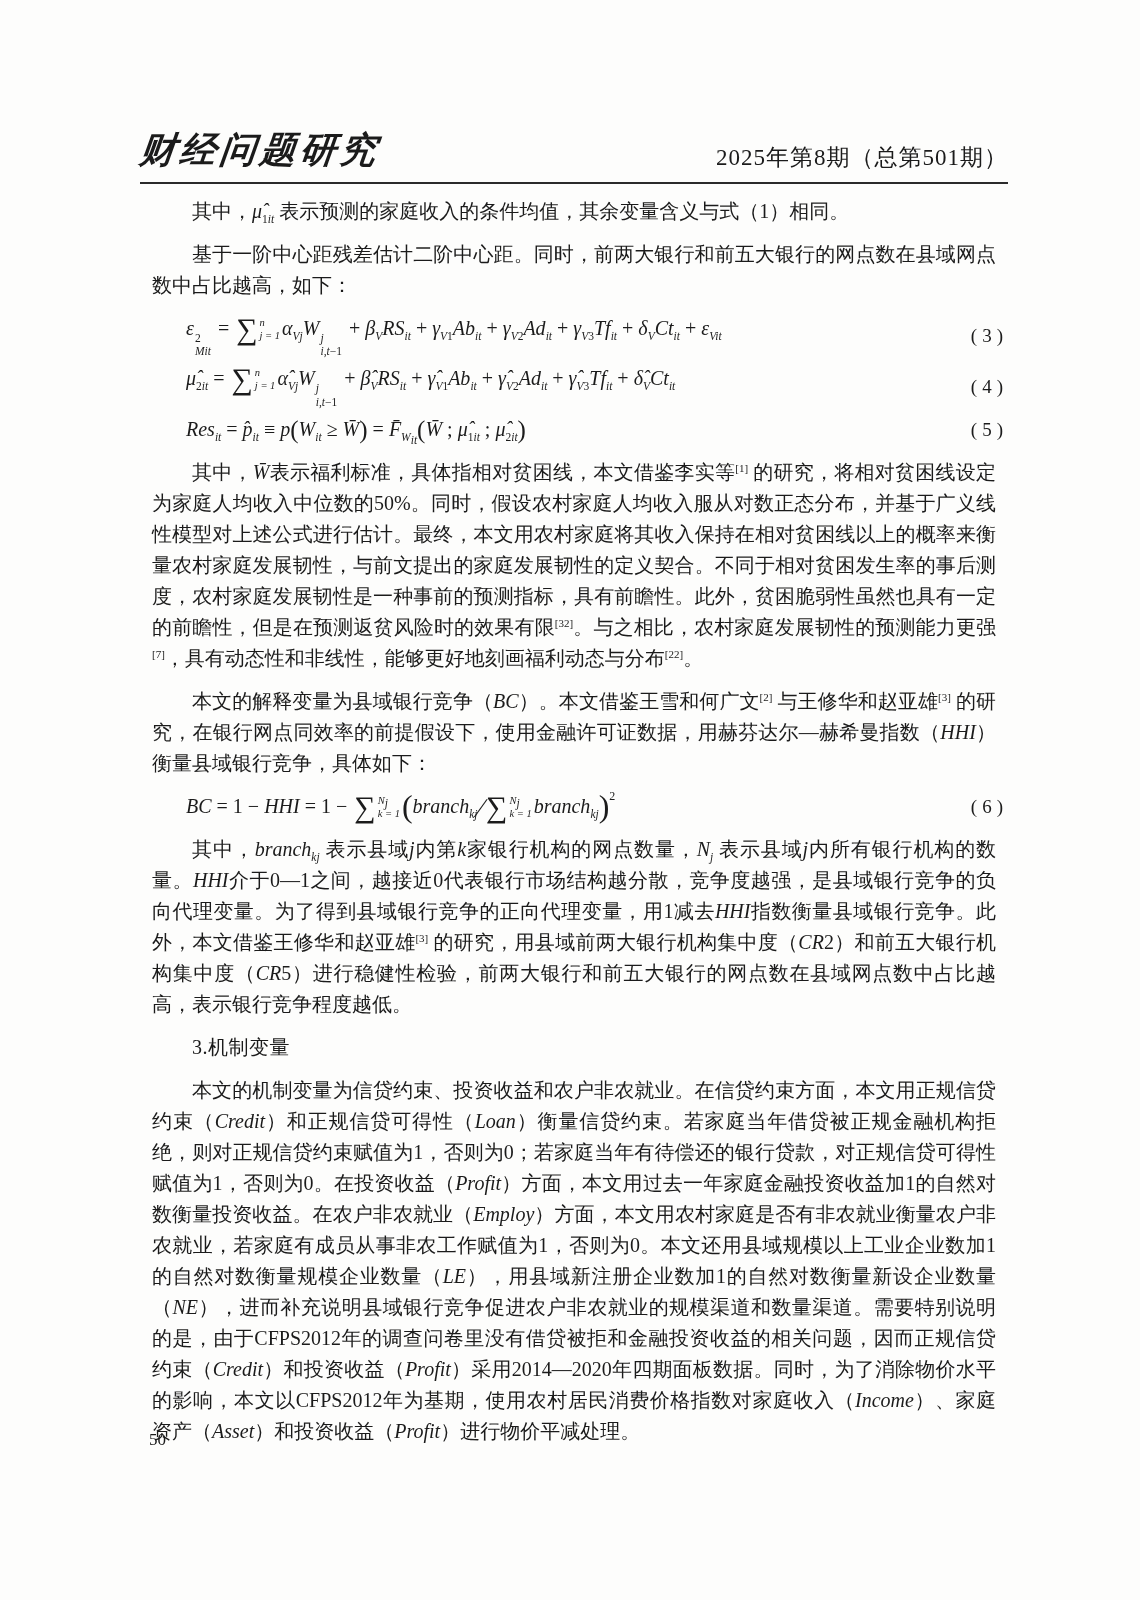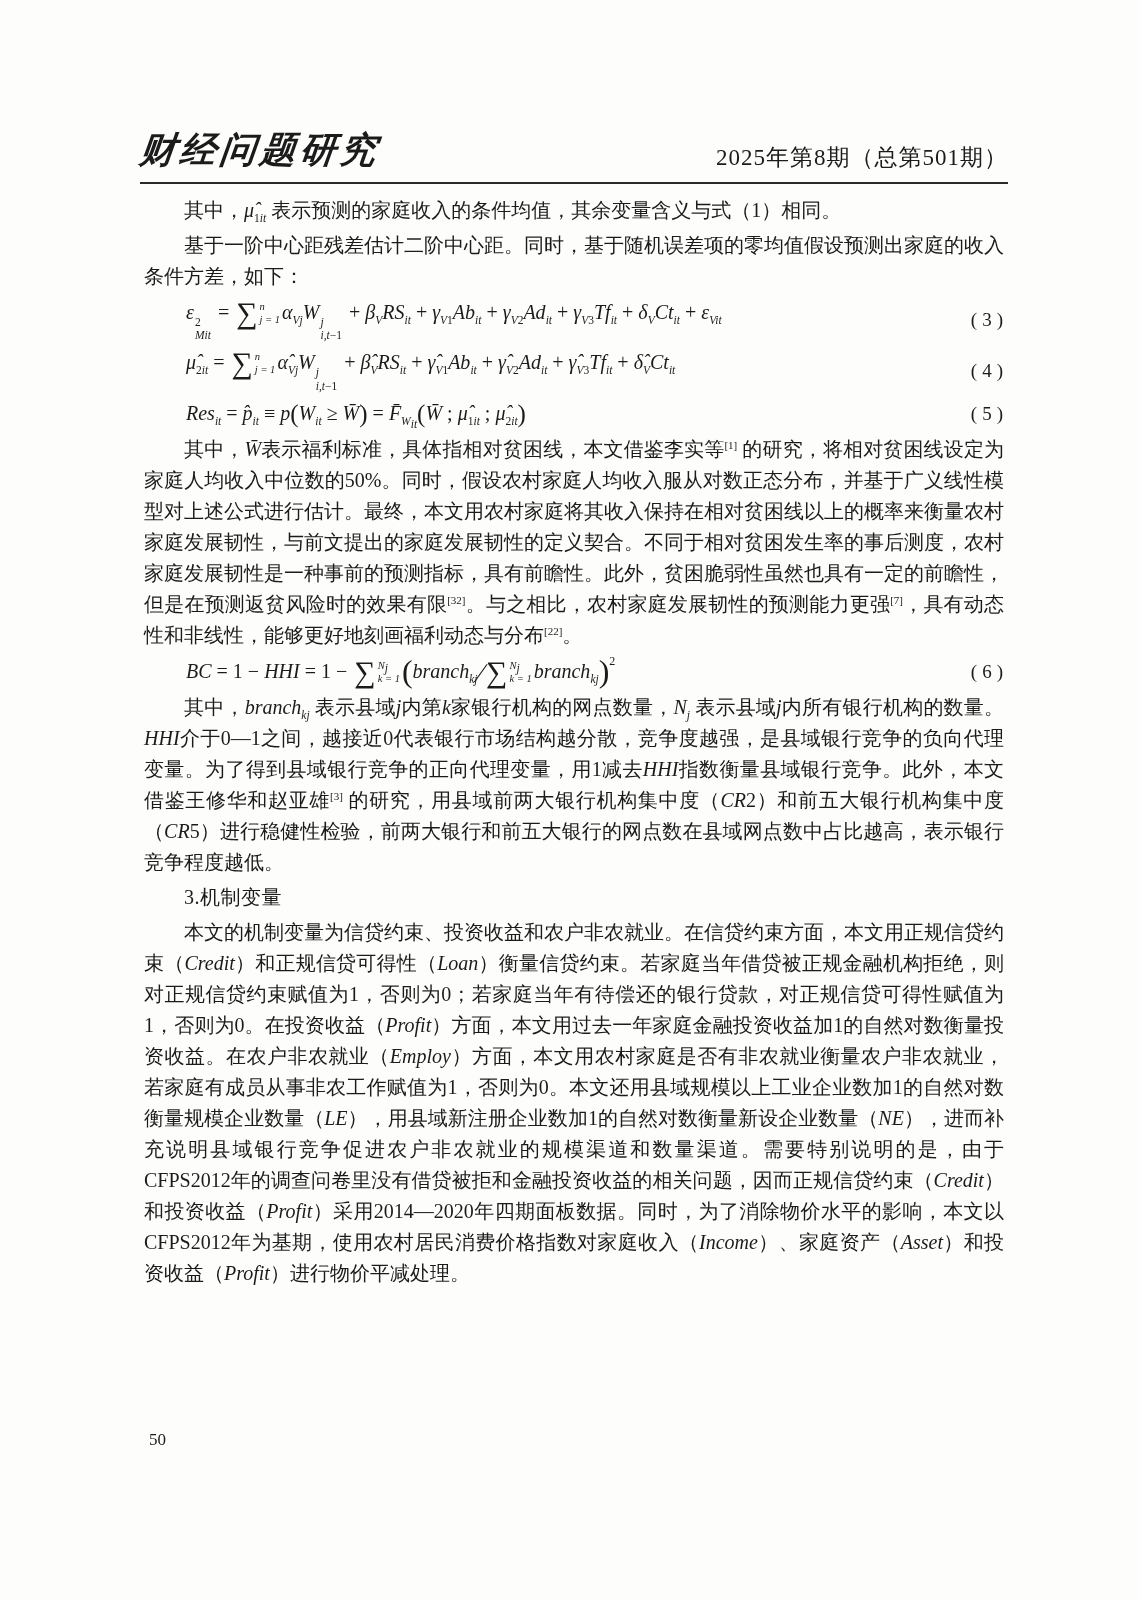--- a/index.html
+++ b/index.html
@@ -10,21 +10,21 @@
   }
   .page{position:relative;width:1140px;height:1600px;box-sizing:border-box;
         padding:126px 132px 0 140px;overflow:hidden;background:#fdfdfc;}
   .header{display:flex;justify-content:space-between;align-items:flex-end;
           border-bottom:2px solid #2b2b2b;padding-bottom:7px;}
   .logo{font-size:36px;font-weight:900;font-style:italic;letter-spacing:4px;
         transform:skewX(-6deg);white-space:nowrap;}
   .issue{font-size:23px;letter-spacing:1px;white-space:nowrap;padding-bottom:2px;}
   .body{margin-top:11px;font-size:20px;line-height:31px;text-align:justify;
         text-justify:inter-ideograph;}
-  p.para,p.heading{margin:4px;text-indent:2em;}
+  p.para,p.heading{margin:12px;text-indent:2em;}
   p.heading{letter-spacing:0.5px;}
   .formula-row{display:flex;justify-content:space-between;align-items:center;margin:5px 0;}
   .formula{margin-left:46px;font-size:20px;white-space:nowrap;}
   .eqno{letter-spacing:5px;font-size:19px;}
   sub,sup{font-size:11.5px;line-height:0;}
   .cite{font-size:11px;vertical-align:7px;letter-spacing:0;}
   .sum{display:inline-flex;align-items:center;margin:0 2px;vertical-align:-4px;}
   .sig{font-size:30px;line-height:0.85;font-style:normal;}
   .slim{display:inline-flex;flex-direction:column;align-items:flex-start;
         font-size:10.5px;line-height:1.25;font-style:italic;margin-left:2px;}
@@ -39,21 +39,21 @@
 </head>
 <body>
 
 <div class="page">
   <div class="header">
     <span class="logo">财经问题研究</span>
     <span class="issue">2025年第8期（总第501期）</span>
   </div>
   <div class="body">
       <p class="para">其中，<i>μ̂</i><sub>1<i>it</i></sub> 表示预测的家庭收入的条件均值，其余变量含义与式（1）相同。</p>
-      <p class="para">基于一阶中心距残差估计二阶中心距。同时，基于随机误差项的零均值假设预测出家庭的收入条件方差，如下：</p>
+      <p class="para">基于一阶中心距残差估计二阶中心距。同时，前两大银行和前五大银行的网点数在县域网点数中占比越高，如下：</p>
       <div class="formula-row">
         <div class="formula"><i>ε</i><span class="ss">
             <span>2</span>
             <span><i>Mit</i></span>
           </span> = <span class="sum">
             <span class="sig">∑</span>
             <span class="slim">
               <span><i>n</i></span>
               <span><i>j</i> = 1</span>
             </span>
@@ -74,20 +74,21 @@
             <span><i>j</i></span>
             <span><i>i</i>,<i>t</i>−1</span>
           </span> + <i>β̂</i><sub><i>V</i></sub><i>RS</i><sub><i>it</i></sub> + <i>γ̂</i><sub><i>V</i>1</sub><i>Ab</i><sub><i>it</i></sub> + <i>γ̂</i><sub><i>V</i>2</sub><i>Ad</i><sub><i>it</i></sub> + <i>γ̂</i><sub><i>V</i>3</sub><i>Tf</i><sub><i>it</i></sub> + <i>δ̂</i><sub><i>V</i></sub><i>Ct</i><sub><i>it</i></sub></div>
         <div class="eqno">(4)</div>
       </div>
       <div class="formula-row">
         <div class="formula"><i>Res</i><sub><i>it</i></sub> = <i>p̂</i><sub><i>it</i></sub> ≡ <i>p</i><span class="bp">(</span><i>W</i><sub><i>it</i></sub> ≥ <i>W̄</i><span class="bp">)</span> = <i>F̄</i><sub><i>W</i><sub><i>it</i></sub></sub><span class="bp">(</span><i>W̄</i> ; <i>μ̂</i><sub>1<i>it</i></sub> ; <i>μ̂</i><sub>2<i>it</i></sub><span class="bp">)</span></div>
         <div class="eqno">(5)</div>
       </div>
       <p class="para">其中，<i>W̄</i>表示福利标准，具体指相对贫困线，本文借鉴李实等<sup class="cite">[1]</sup> 的研究，将相对贫困线设定为家庭人均收入中位数的50%。同时，假设农村家庭人均收入服从对数正态分布，并基于广义线性模型对上述公式进行估计。最终，本文用农村家庭将其收入保持在相对贫困线以上的概率来衡量农村家庭发展韧性，与前文提出的家庭发展韧性的定义契合。不同于相对贫困发生率的事后测度，农村家庭发展韧性是一种事前的预测指标，具有前瞻性。此外，贫困脆弱性虽然也具有一定的前瞻性，但是在预测返贫风险时的效果有限<sup class="cite">[32]</sup>。与之相比，农村家庭发展韧性的预测能力更强<sup class="cite">[7]</sup>，具有动态性和非线性，能够更好地刻画福利动态与分布<sup class="cite">[22]</sup>。</p>
+      <p class="para">本文的解释变量为县域银行竞争（<i>BC</i>）。本文借鉴王雪和何广文<sup class="cite">[2]</sup> 与王修华和赵亚雄<sup class="cite">[3]</sup> 的研究，在银行网点同效率的前提假设下，使用金融许可证数据，用赫芬达尔—赫希曼指数（<i>HHI</i>）衡量县域银行竞争，具体如下：</p>
       <div class="formula-row">
         <div class="formula"><i>BC</i> = 1 − <i>HHI</i> = 1 − <span class="sum">
             <span class="sig">∑</span>
             <span class="slim">
               <span><i>N</i><sub><i>j</i></sub></span>
               <span><i>k</i> = 1</span>
             </span>
           </span><span class="bp2">(</span><i>branch</i><sub><i>kj</i></sub><span class="dsl">∕</span><span class="sum">
             <span class="sig">∑</span>
             <span class="slim">

